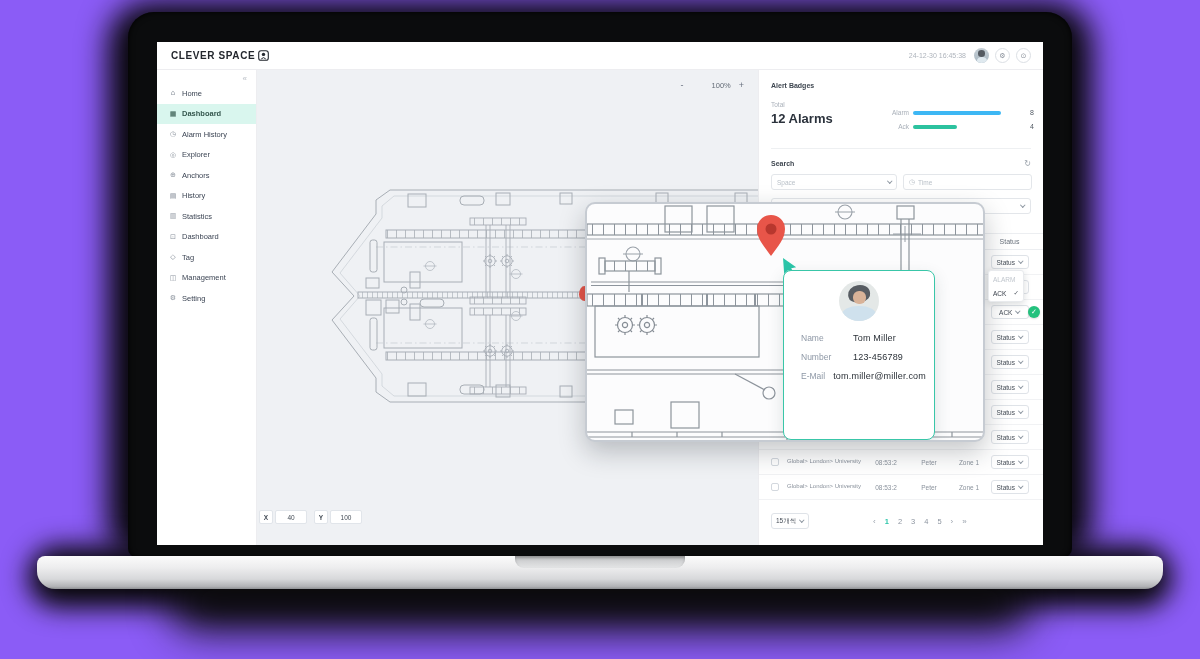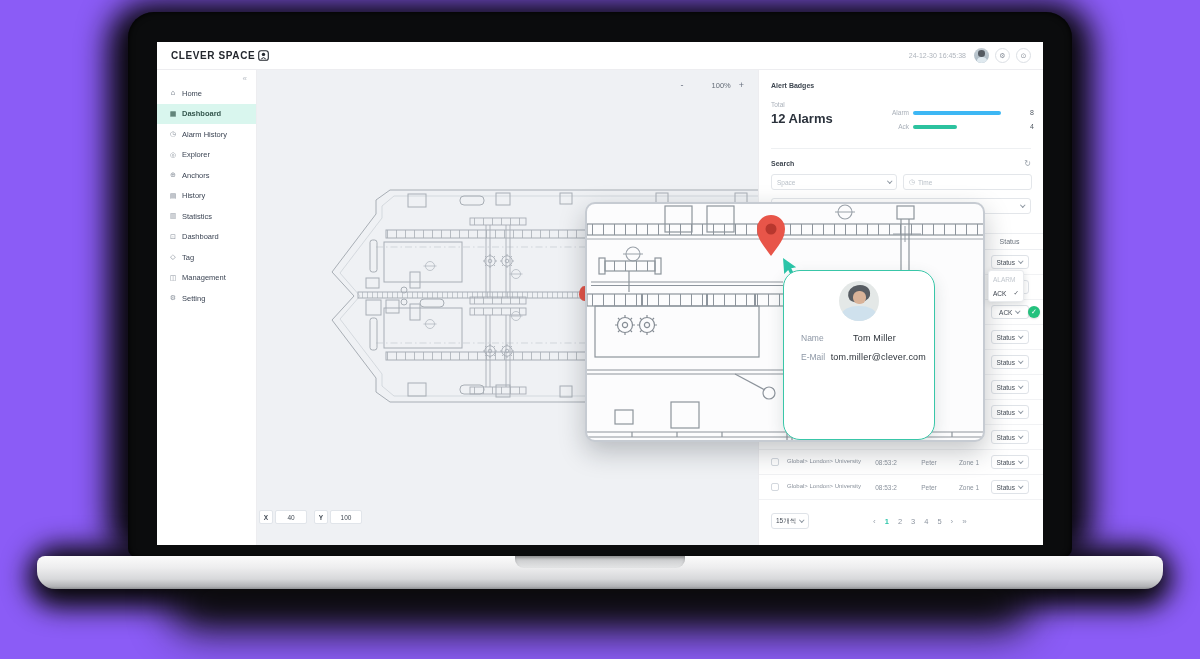--- a/index.html
+++ b/index.html
@@ -96,21 +96,21 @@
   .pagination { position:absolute; top:442px; left:12px; right:12px; height:18px; display:flex; align-items:center; }
   .page-size { height:16px; border:1px solid #dfe3e8; border-radius:3px; background:#fff; display:flex; align-items:center; padding:0 4px; gap:2px; font-size:6.5px; color:#454c56; }
   .pages { flex:1; display:flex; align-items:center; justify-content:center; gap:9px; font-size:7.5px; color:#8d95a0; }
   .page-num.active { color:#2cc5a9; font-weight:700; }
   .page-arrow { color:#9aa2ac; font-size:8px; }
 
   
   .overlay { position:absolute; left:428px; top:160px; width:400px; height:240px; background:#fcfcfd; border:2px solid #c6cbd2; border-radius:10px; box-shadow:0 10px 26px rgba(25,32,40,.25); z-index:30; overflow:hidden; }
 
   
-  .card { position:absolute; left:196px; top:66px; width:152px; height:170px; background:#fff; border:1.5px solid #39c6a8; border-radius:17px; box-shadow:0 6px 16px rgba(40,70,65,.15); }
+  .card { position:absolute; left:196px; top:66px; width:152px; height:170px; background:#fff; border:1.5px solid #39c6a8; border-radius:8px; box-shadow:0 6px 16px rgba(40,70,65,.15); }
   .avatar40 { width:40px; height:40px; border-radius:50%; background:#e4e8e7; position:relative; overflow:hidden; margin:10px auto 0; }
   .avatar40 .hair { position:absolute; left:9px; top:4px; width:22px; height:17px; background:#575c62; border-radius:55% 55% 45% 45%; transform:rotate(-10deg); }
   .avatar40 .face { position:absolute; left:14px; top:10px; width:13px; height:13px; background:#d8b298; border-radius:46%; }
   .avatar40 .shirt { position:absolute; left:3px; top:25px; width:34px; height:17px; background:#cfe1ed; border-radius:48% 48% 0 0; }
   .card-fields { margin-top:7px; }
   .card-row { display:flex; align-items:center; padding:4.5px 8px 4.5px 17px; }
   .card-label { width:52px; font-size:8.5px; color:#8e98a6; }
   .card-value { font-size:9px; color:#2b3138; letter-spacing:.2px; }
 </style>
 </head>
@@ -574,21 +574,25 @@
           <div class="hair"></div>
             <div class="face"></div>
             <div class="shirt"></div>
         </div>
         <div class="card-fields" id="card-fields">
             <div class="card-row">
               <span class="card-label">Name</span>
               <span class="card-value">Tom Miller</span>
             </div>
             <div class="card-row">
+              <span class="card-label">Number</span>
+              <span class="card-value">123-456789</span>
+            </div>
+            <div class="card-row">
               <span class="card-label">E-Mail</span>
-              <span class="card-value">tom.miller@clever.com</span>
+              <span class="card-value">tom.miller@miller.com</span>
             </div>
           </div>
       </div>
     </div>
 
   </div>
 </div>
 
 </body></html>

